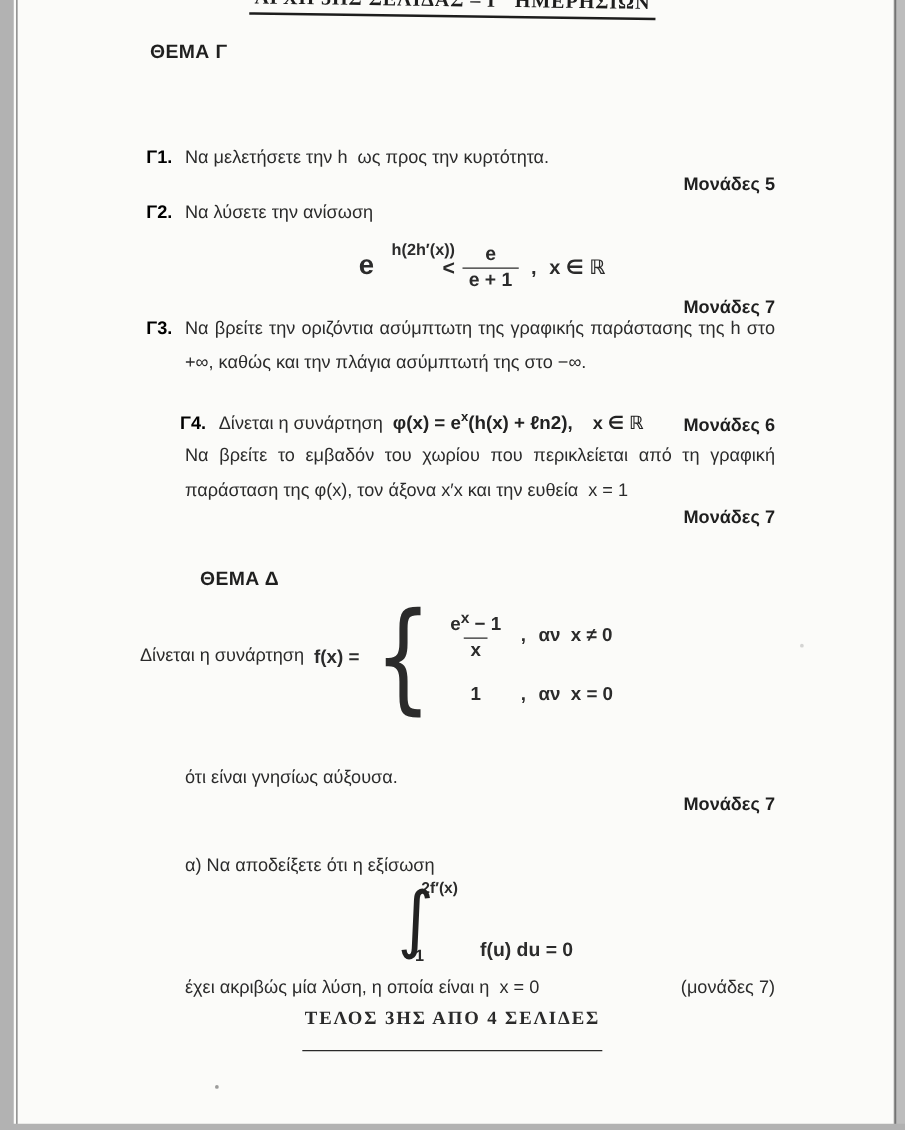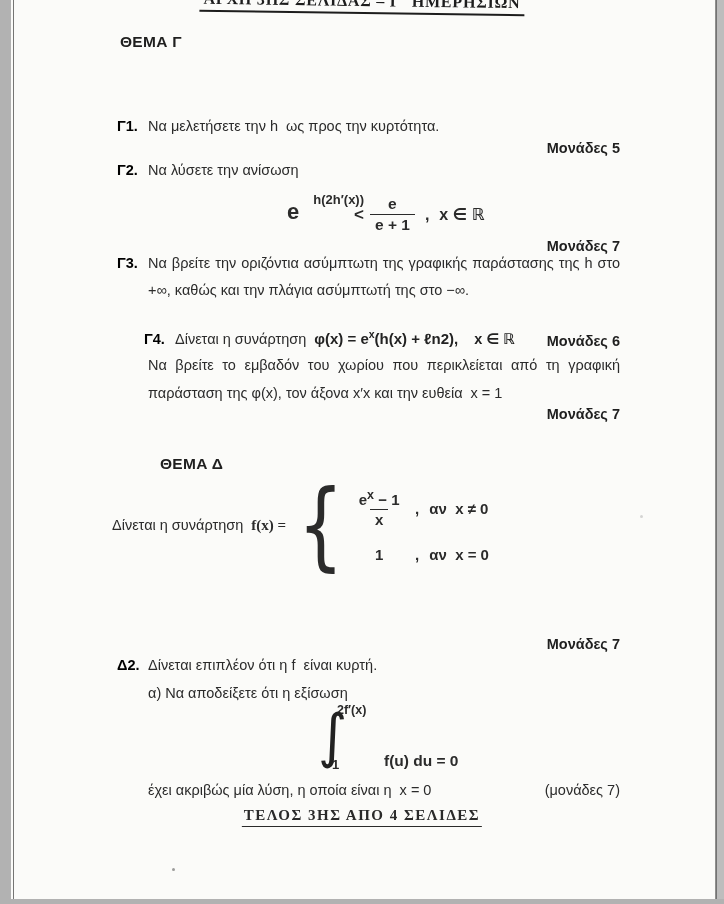--- a/index.html
+++ b/index.html
@@ -27,21 +27,21 @@
     font-family:"Liberation Serif","DejaVu Serif",serif;
     font-size:16px;font-weight:600;letter-spacing:.8px;
     color:#1d1d1d;line-height:20px;
     border-bottom:2px solid #1d1d1d;padding:0 4px 1px 4px;
     white-space:nowrap;
   }
   .page-footer{
     position:absolute;top:807px;left:50%;transform:translateX(-50%);
     font-family:"Liberation Serif","DejaVu Serif",serif;
     font-size:15px;font-weight:600;letter-spacing:1.5px;color:#2a2a2a;
-    border-bottom:1.5px solid #2a2a2a;padding:0 2px 2px 2px;
+    border-bottom:1.5px solid #2a2a2a;padding:0 2px 16px 2px;
     white-space:nowrap;
   }
 
   .abs{position:absolute;}
   .theme-title{font-size:15.5px;font-weight:700;color:#1f1f1f;letter-spacing:.3px;}
   .body-text{font-size:14.5px;line-height:20px;color:#2b2b2b;}
   .qnum{font-weight:700;display:inline-block;width:31px;color:#000000;}
   .marks{font-size:14.5px;font-weight:700;color:#1f1f1f;white-space:pre;}
   .marks-light{font-size:14.5px;font-weight:400;color:#2b2b2b;white-space:pre;}
   .math{font-weight:600;white-space:pre;color:#222;}
@@ -147,44 +147,42 @@
   <div class="abs body-text" style="left:148px;top:355px;">
     <span class="just">Να βρείτε το εμβαδόν του χωρίου που περικλείεται από τη γραφική</span>
   </div>
   <div class="abs body-text nowrap" style="left:148px;top:383px;">παράσταση της φ(x), τον άξονα x′x και την ευθεία  x = 1</div>
   <div class="abs marks" style="right:104px;top:406px;">Μονάδες 7</div>
 
   <div class="abs theme-title" style="left:120px;top:455px;margin-left:40px;">ΘΕΜΑ Δ</div>
 
   <div class="abs fdef" style="left:112px;top:477px;">
     <span class="fdef-text">Δίνεται η συνάρτηση</span>
-    <span class="fdef-math" style="margin-left:8px;font-family:Liberation Serif, serif;">f(x) =</span>
+    <span class="fdef-math" style="margin-left:8px;">f(x) =</span>
     <span class="brace">{</span>
     <div class="cases">
       <div class="case-row">
         <span class="frac case-frac">
           <span class="num"><span>e</span><sup>x</sup><span class="nowrap"> − 1</span></span>
           <span class="den">x</span>
         </span>
         <span class="cond">,</span>
         <span class="cond">αν  x ≠ 0</span>
       </div>
       <div class="case-row">
         <span class="case-val">1</span>
         <span class="cond">,</span>
         <span class="cond">αν  x = 0</span>
       </div>
     </div>
   </div>
 
+  <div class="abs body-text nowrap" style="left:148px;top:612px;">ότι είναι γνησίως αύξουσα.</div>
   <div class="abs marks" style="right:104px;top:636px;">Μονάδες 7</div>
 
-  <div class="abs body-text" style="left:117px;top:655px;">
-    <span class="qnum">Δ2.</span><span class="nowrap">Δίνεται επιπλέον ότι η f  είναι κυρτή.</span>
-  </div>
   <div class="abs body-text nowrap" style="left:148px;top:683px;">α) Να αποδείξετε ότι η εξίσωση</div>
 
   <div class="abs int-block" style="left:310px;top:706px;">
     <span class="int-wrap">
       <span class="int-upper">2f′(x)</span>
       <span class="int-sign">∫</span>
       <span class="int-lower">1</span>
     </span>
     <span class="int-body">f(u) du = 0</span>
   </div>

